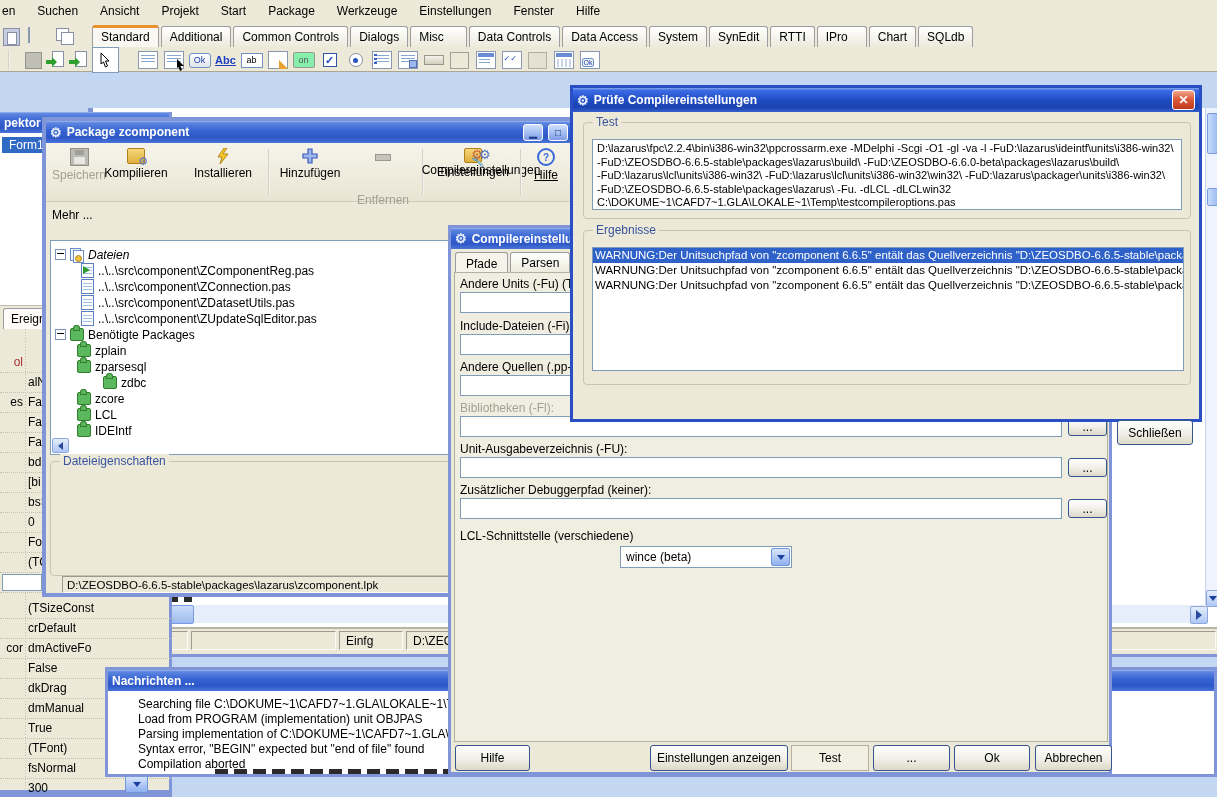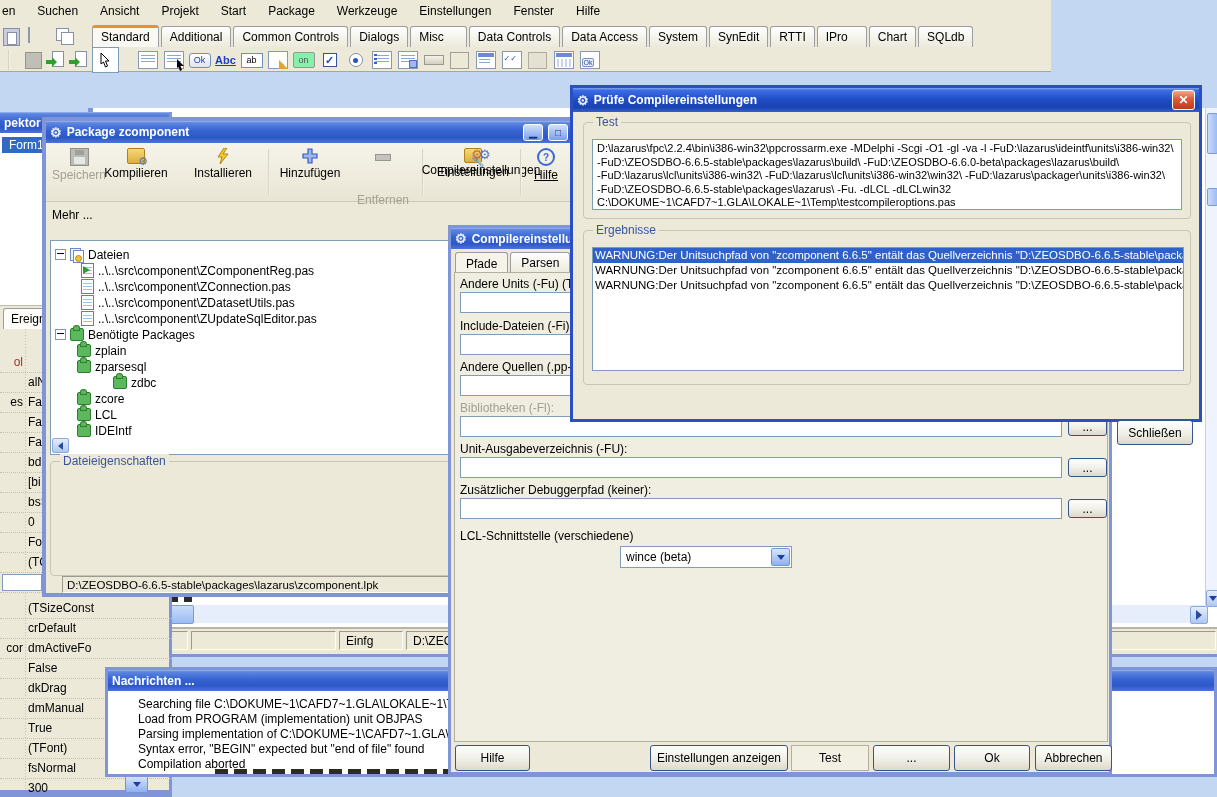--- a/index.html
+++ b/index.html
@@ -282,21 +282,21 @@
       </div>
       <div class="vsep" style="left:474px;"></div>
       <div class="pkbtn" style="left:478px;width:44px;">
         <span style="width:14px;height:14px;border-radius:50%;border:2px solid #3a6ad8;color:#3a6ad8;font-weight:bold;font-size:10px;display:flex;align-items:center;justify-content:center;">?</span>
         <span class="lab" style="text-decoration:underline;">Hilfe</span>
       </div>
     </div>
     <div class="abs" style="left:6px;top:87px;font-size:12px;">Mehr ...</div>
 
     <div class="abs" style="left:4px;top:119px;width:518px;height:213px;background:#fff;border:1px solid #7f9db9;overflow:hidden;">
-      <div class="titem" style="left:4px;top:6px;">
+      <div class="titem" style="left:4px;top:6px;font-style:italic;">
           <span class="exp"></span>
           <span class="files">
             <span class="fdot"></span>
           </span>
           <span>Dateien</span>
         </div>
       <div class="titem" style="left:30px;top:22px;">
           <span class="doc docplay"></span>
           <span>..\..\src\component\ZComponentReg.pas</span>
         </div>
@@ -318,21 +318,21 @@
           <span>Benötigte Packages</span>
         </div>
       <div class="titem" style="left:26px;top:102px;">
           <span class="puz"></span>
           <span>zplain</span>
         </div>
       <div class="titem" style="left:26px;top:118px;">
           <span class="puz"></span>
           <span>zparsesql</span>
         </div>
-      <div class="titem" style="left:36px;top:134px;padding-left:26px;">
+      <div class="titem" style="left:26px;top:134px;padding-left:26px;">
           <span class="puz"></span>
           <span>zdbc</span>
         </div>
       <div class="titem" style="left:26px;top:150px;">
           <span class="puz"></span>
           <span>zcore</span>
         </div>
       <div class="titem" style="left:26px;top:166px;">
           <span class="puz"></span>
           <span>LCL</span>
@@ -429,21 +429,21 @@
       <span class="cap">Ergebnisse</span>
       <div class="abs tin" style="left:8px;top:16px;width:590px;height:122px;overflow:hidden;">
         <div class="wline warnsel">WARNUNG:Der Unitsuchpfad von "zcomponent 6.6.5" entält das Quellverzeichnis "D:\ZEOSDBO-6.6.5-stable\packages\laza</div>
         <div class="wline">WARNUNG:Der Unitsuchpfad von "zcomponent 6.6.5" entält das Quellverzeichnis "D:\ZEOSDBO-6.6.5-stable\packages\laza</div>
         <div class="wline">WARNUNG:Der Unitsuchpfad von "zcomponent 6.6.5" entält das Quellverzeichnis "D:\ZEOSDBO-6.6.5-stable\packages\laza</div>
       </div>
     </div>
     <div class="xpbtn abs" style="left:544px;top:300px;width:74px;height:23px;margin-top:32px;">Schließen</div>
   </div>
 
-  <div class="abs beige" style="left:0;top:0;width:1051px;height:72px;border-bottom:1px solid #aaa692;box-sizing:border-box;z-index:7;">
+  <div class="abs beige" style="left:0;top:0;width:1217px;height:72px;border-bottom:1px solid #aaa692;box-sizing:border-box;z-index:7;">
 
     <div class="abs" style="left:0;top:0;width:1217px;height:24px;display:flex;">
       <div class="menuitem" style="padding-left:2px;">en</div>
       <div class="menuitem">Suchen</div>
       <div class="menuitem">Ansicht</div>
       <div class="menuitem">Projekt</div>
       <div class="menuitem">Start</div>
       <div class="menuitem">Package</div>
       <div class="menuitem">Werkzeuge</div>
       <div class="menuitem">Einstellungen</div>

